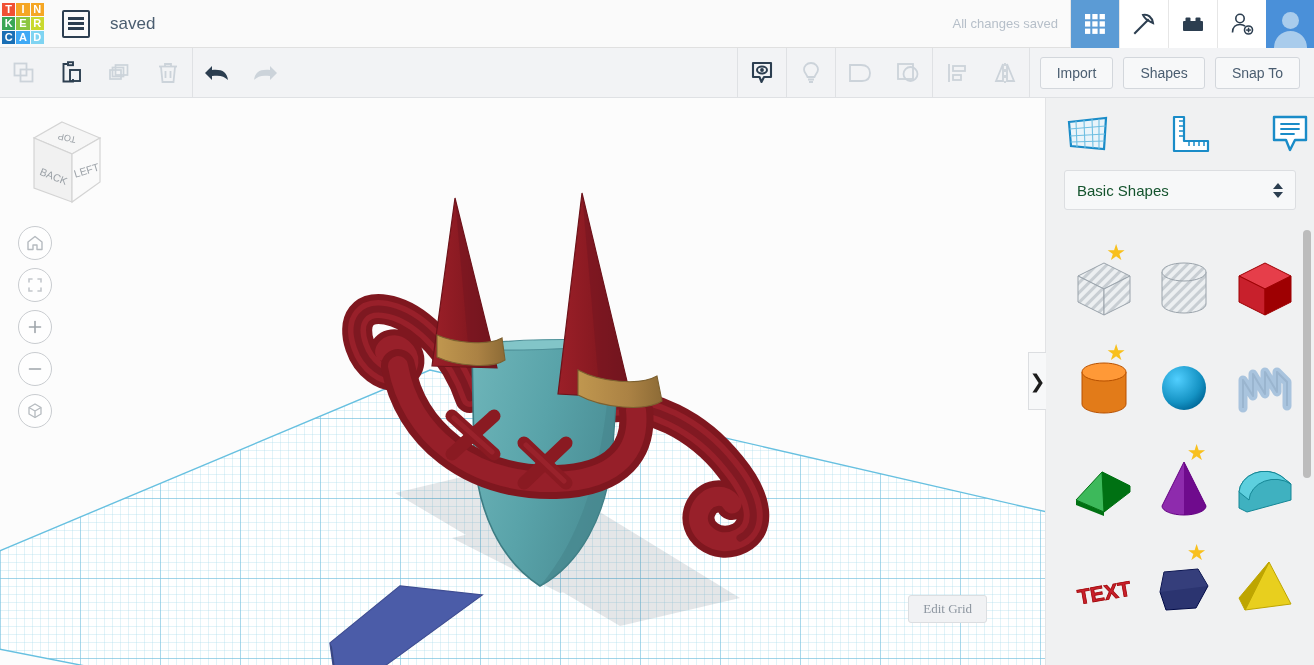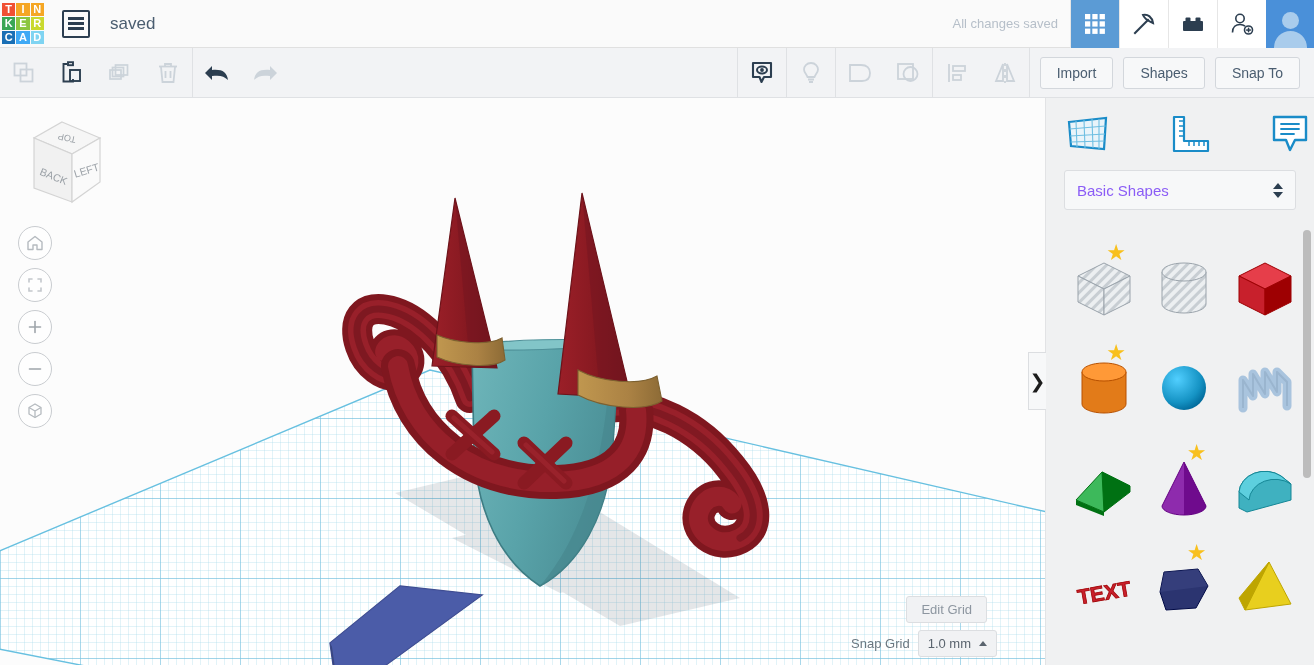--- a/index.html
+++ b/index.html
@@ -89,21 +89,21 @@
   .navbtn {
     position: absolute; left: 18px; width: 34px; height: 34px;
     border: 1px solid #c9ccd0; border-radius: 50%; background: rgba(255,255,255,0.75);
     display: flex; align-items: center; justify-content: center;
   }
 
   
   .editgrid {
     position: absolute; right: 58px; bottom: 42px;
     background: #f1f2f4; border: 1px solid #dcdee1; border-radius: 3px;
-    font-size: 13px; color: #8d96a0; padding: 5px 14px;
+    font-size: 13px; color: #8d96a0; padding: 5px 14px; font-family: Liberation Serif, serif;
   }
   .snaprow {
     position: absolute; right: 48px; bottom: 8px;
     display: flex; align-items: center; gap: 8px;
   }
   .snaplabel { font-size: 13px; color: #6b7780; }
   .snapsel {
     background: #f1f2f4; border: 1px solid #dcdee1; border-radius: 3px;
     font-size: 13px; color: #5a646e; padding: 5px 9px; display: flex;
     align-items: center; gap: 8px;
@@ -124,21 +124,21 @@
     background: #f0f1f2; border-left: 1px solid #e2e3e5;
   }
   .rp-tabs { display: flex; align-items: center; height: 72px; padding-left: 18px; gap: 52px; }
   .rp-tab { width: 56px; height: 50px; display: flex; align-items: center; justify-content: center; }
   .rp-select {
     margin: 0 18px; height: 40px; background: #f7f8f9;
     border: 1px solid #dcdee1; border-radius: 3px;
     display: flex; align-items: center; padding: 0 12px;
     justify-content: space-between;
   }
-  .rp-select-label { font-size: 15px; color: #8b5cf6; }
+  .rp-select-label { font-size: 15px; color: #14532d; }
   .stepper { display: flex; flex-direction: column; gap: 3px; }
   .st-up { width:0;height:0;border-left:5px solid transparent;border-right:5px solid transparent;border-bottom:6px solid #2c3e50; }
   .st-dn { width:0;height:0;border-left:5px solid transparent;border-right:5px solid transparent;border-top:6px solid #2c3e50; }
   .shape-grid {
     position: absolute; top: 130px; left: 0; width: 269px; height: 437px;
     padding: 10px 10px 0 18px;
     display: grid; grid-template-columns: repeat(3, 1fr);
     grid-auto-rows: 100px; overflow: hidden;
   }
   .shape-cell { position: relative; display: flex; align-items: center; justify-content: center; }
@@ -506,27 +506,20 @@
     <div class="navbtn" style="top:296px">
       <svg width="20" height="20" viewBox="0 0 20 20">
         <g fill="none" stroke="#b5babf" stroke-width="1.3" stroke-linejoin="round">
           <polygon points="10,3 16,6.5 16,13 10,16.5 4,13 4,6.5"></polygon>
           <path d="M4 6.5 L10 10 L16 6.5 M10 10 V16.5"></path>
         </g>
       </svg>
     </div>
 
     <div class="editgrid">Edit Grid</div>
-    <div class="snaprow">
-      <div class="snaplabel">Snap Grid</div>
-      <div class="snapsel">
-        <span>1.0 mm</span>
-        <span class="caret-up"></span>
-      </div>
-    </div>
   </div>
 
   <div class="collapse">❯</div>
 
   <div class="rightpanel">
 
     <div class="rp-tabs">
       <div class="rp-tab">
         <svg width="46" height="42" viewBox="0 0 46 42">
           <g stroke="#1a8cc8" stroke-width="2.2" fill="#e9f4fa">

